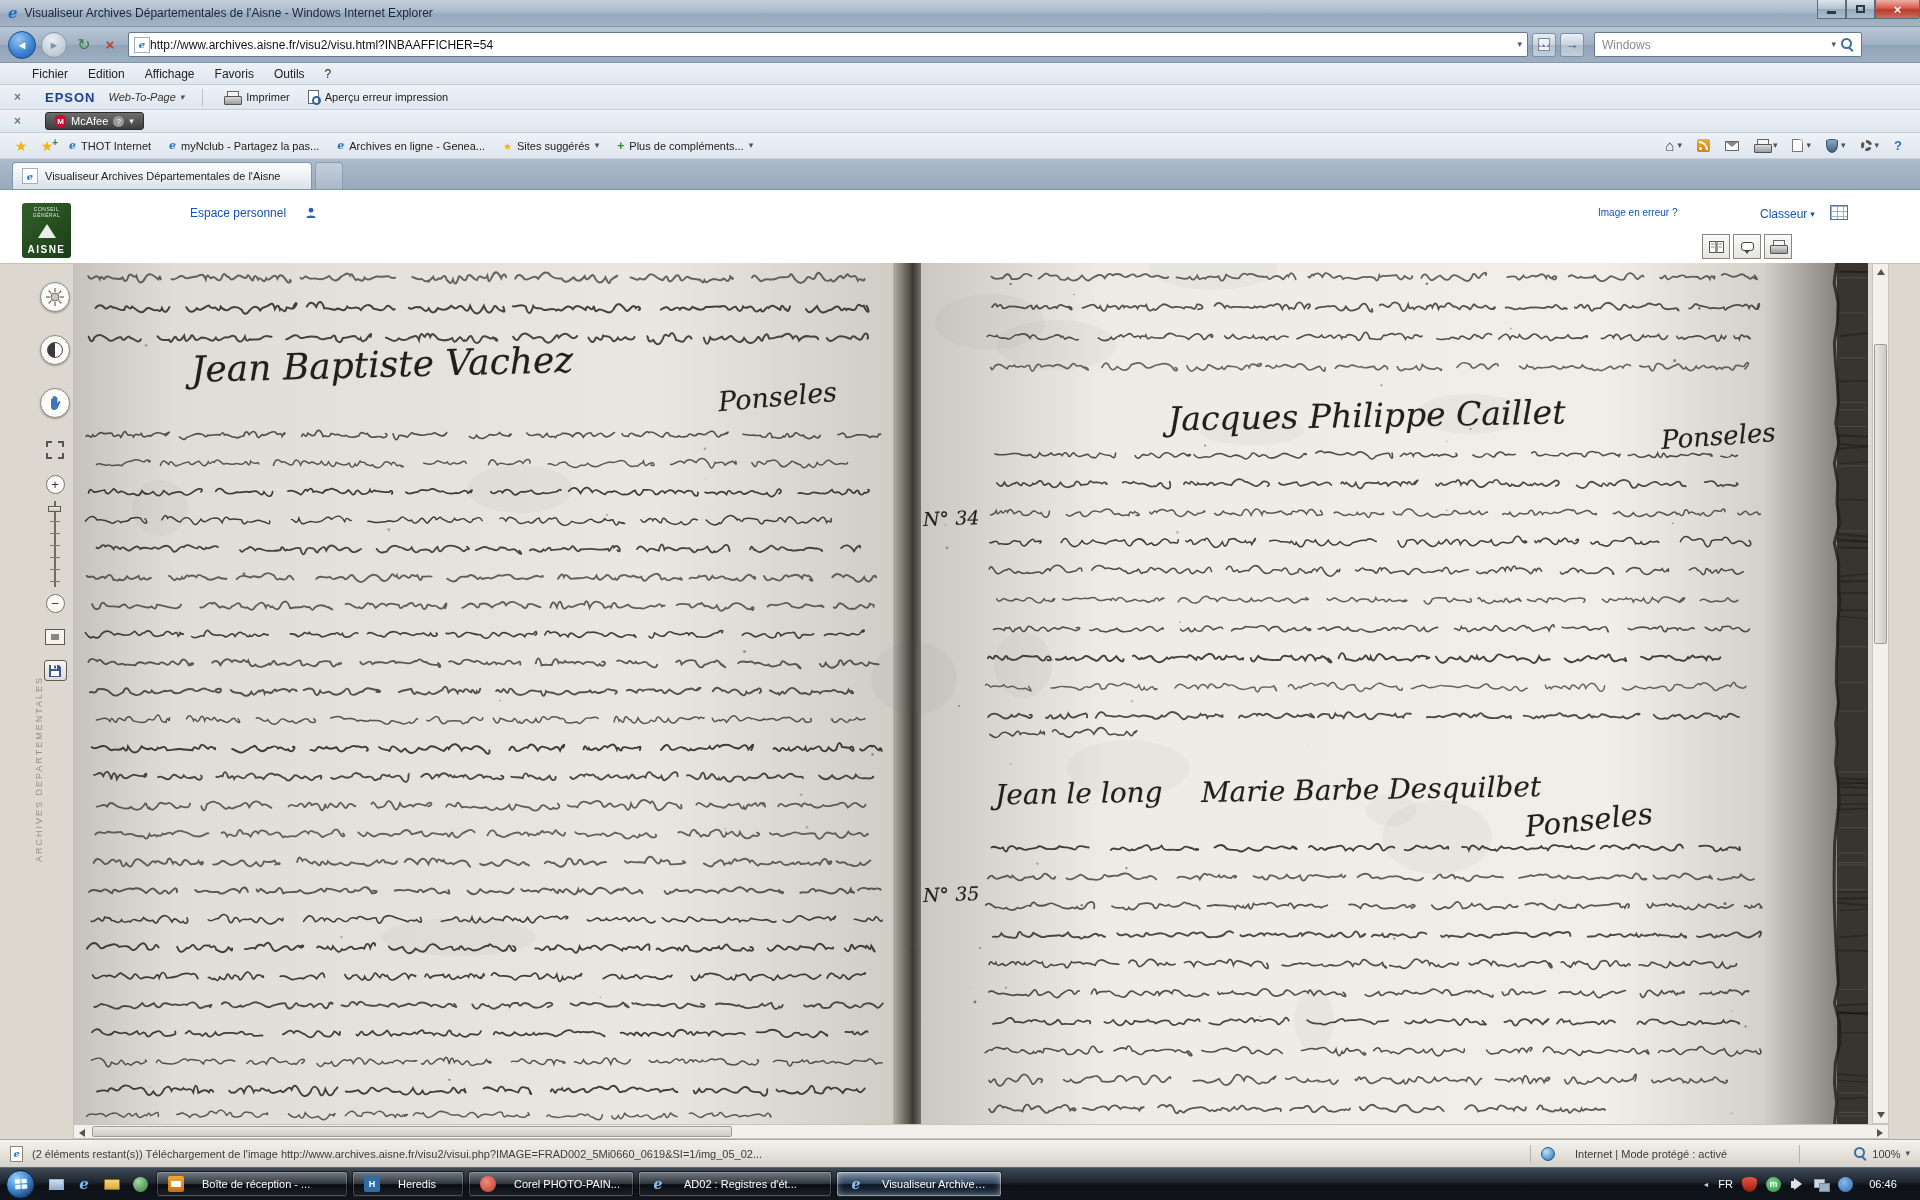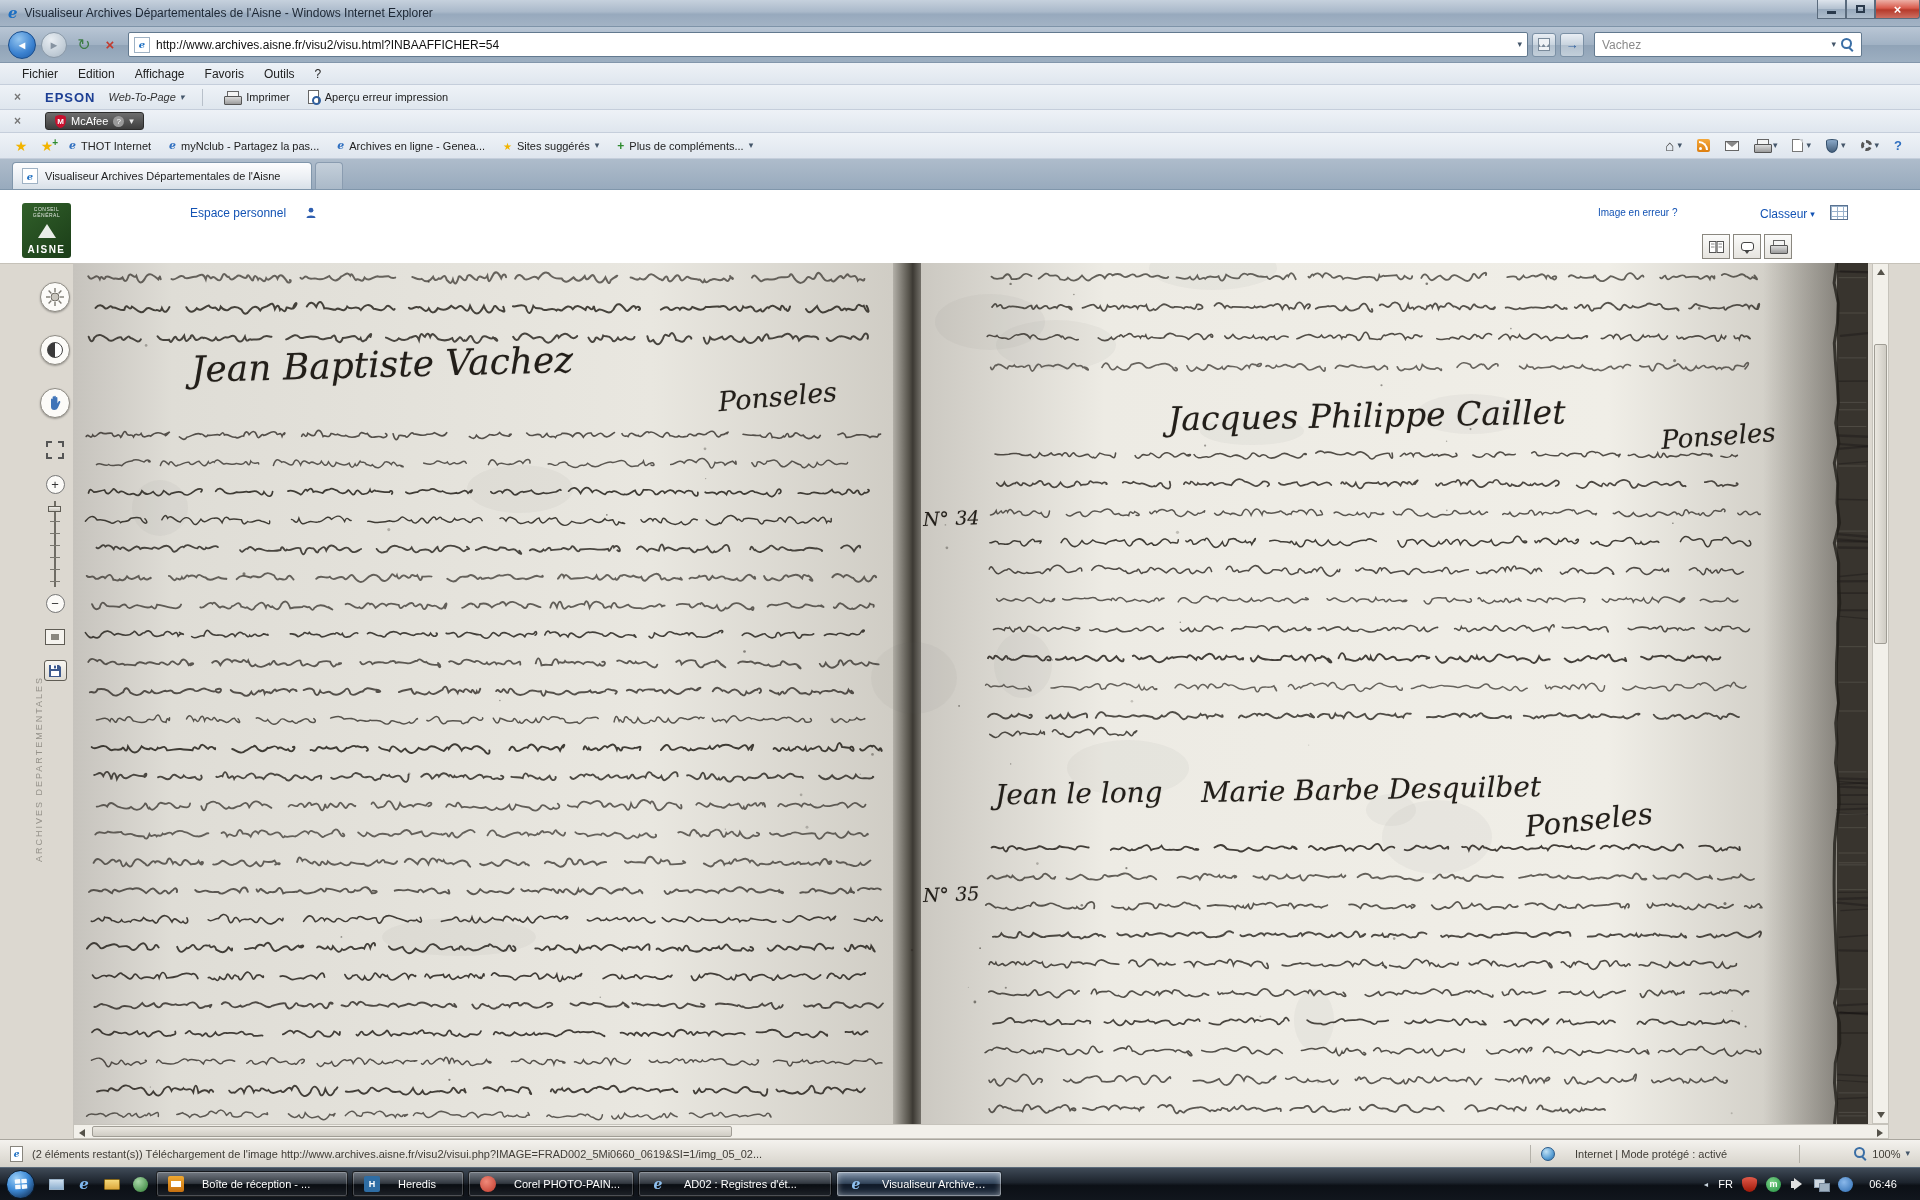--- a/index.html
+++ b/index.html
@@ -29,37 +29,37 @@
  display:flex;align-items:center;padding:0 8px;border-bottom:1px solid #8296ab}
 .navcirc{border-radius:50%;display:flex;align-items:center;justify-content:center;font-size:11px;margin-right:5px;flex:none}
 .navcirc.back{width:28px;height:28px;background:radial-gradient(circle at 38% 28%,#93c5f0,#3c82d0 58%,#1d5aa5);border:1px solid #194d8c;color:#fff}
 .navcirc.fwd{width:26px;height:26px;background:radial-gradient(circle at 38% 28%,#e8edf2,#c4cfd9 60%,#a9b6c3);border:1px solid #8a99a8;color:#8693a1}
 .nav-small{width:24px;height:24px;display:flex;align-items:center;justify-content:center;margin-right:2px;flex:none;border-radius:3px}
 .glyph-refresh{color:#3f7d46;font-size:16px;line-height:1}
 .glyph-stop{color:#c23b2e;font-size:15px;font-weight:bold;line-height:1}
 .addressbar{height:25px;width:1400px;background:#fff;border:1px solid #62798f;border-radius:2px;
  display:flex;align-items:center;padding:0 5px;margin:0 4px;flex:none}
 .doc-ico{width:16px;height:16px;background:#fff;border:1px solid #9fb2c4;display:flex;align-items:center;justify-content:center;font-size:10px;flex:none}
-.addr-url{font-size:12px;color:#111;margin-left:6px;flex:1;white-space:nowrap;overflow:hidden}
+.addr-url{font-size:12px;color:#111;flex:1;white-space:nowrap;overflow:hidden}
 .chev{font-size:9px;color:#44566a;line-height:1}
 .chev::after{content:"▾"}
 .glassbtn{height:24px;display:flex;align-items:center;justify-content:center;border:1px solid #7b90a5;border-radius:3px;
  background:linear-gradient(#e9eef4,#c8d3de 50%,#b3c1cf 52%,#c3cfda);margin-right:4px;flex:none}
 .compat-g{width:12px;height:13px;background:#eef2f6;border:1px solid #7a8a9a;position:relative}
 .compat-g::after{content:"";position:absolute;left:0;bottom:3px;width:100%;height:3px;background:#7a8a9a;clip-path:polygon(0 0,20% 100%,45% 0,70% 100%,100% 0,100% 100%,0 100%)}
 .go-g{color:#2f5f9e;font-size:13px;font-weight:bold}
 .searchbox{height:25px;width:268px;background:#fff;border:1px solid #62798f;border-radius:2px;display:flex;align-items:center;padding:0 7px;margin-left:6px;flex:none}
 .search-ph{color:#8a8a8a;font-size:12px;flex:1}
 .mag{position:relative;width:13px;height:13px;flex:none;margin-left:5px}
 .mag::before{content:"";position:absolute;left:0;top:0;width:7px;height:7px;border:2px solid #3a6ea5;border-radius:50%}
 .mag::after{content:"";position:absolute;left:9px;top:9px;width:5px;height:2px;background:#3a6ea5;transform:rotate(45deg);transform-origin:0 0}
 
 
 .bar{position:absolute;left:0;width:1920px;background:linear-gradient(#eef2f7,#dfe6ee);border-bottom:1px solid #c5cedb;display:flex;align-items:center;font-size:11px;color:#222}
-#menubar{top:63px;height:22px;padding-left:12px;font-size:12px}
+#menubar{top:63px;height:22px;padding-left:22px;font-size:12px}
 .menu-item{padding:2px 10px}
 #epsonbar{top:85px;height:25px;padding-left:10px}
 #mcafeebar{top:110px;height:23px;padding-left:10px}
 #favbar{top:133px;height:26px;padding-left:8px}
 .tb-close{width:15px;height:15px;display:flex;align-items:center;justify-content:center;color:#777;font-size:12px;font-weight:bold;margin-right:4px}
 .tb-close::before{content:"×"}
 .epson-brand{font-weight:bold;color:#1d3f94;font-size:13px;letter-spacing:1px;margin:0 7px 0 16px}
 .wtp{font-style:italic;color:#333;display:flex;align-items:center;gap:4px;padding:2px 6px}
 .tb-sep{width:1px;height:17px;background:#b8c0ca;margin:0 12px}
 .tb-btn{display:flex;align-items:center;gap:6px;padding:2px 9px;color:#222}
@@ -245,21 +245,21 @@
       <span class="addr-url">http://www.archives.aisne.fr/visu2/visu.html?INBAAFFICHER=54</span>
       <span class="chev"></span>
     </div>
     <div class="glassbtn" style="width:24px">
         <span class="compat-g"></span>
       </div>
     <div class="glassbtn" style="width:24px">
         <span class="go-g">→</span>
       </div>
     <div class="searchbox">
-      <span class="search-ph">Vachez</span>
+      <span class="search-ph">Windows</span>
       <span class="chev"></span>
       <span class="mag"></span>
     </div>
   </div>
 
   <div id="menubar" class="bar">
     <span class="menu-item">Fichier</span>
     <span class="menu-item">Edition</span>
     <span class="menu-item">Affichage</span>
     <span class="menu-item">Favoris</span>

